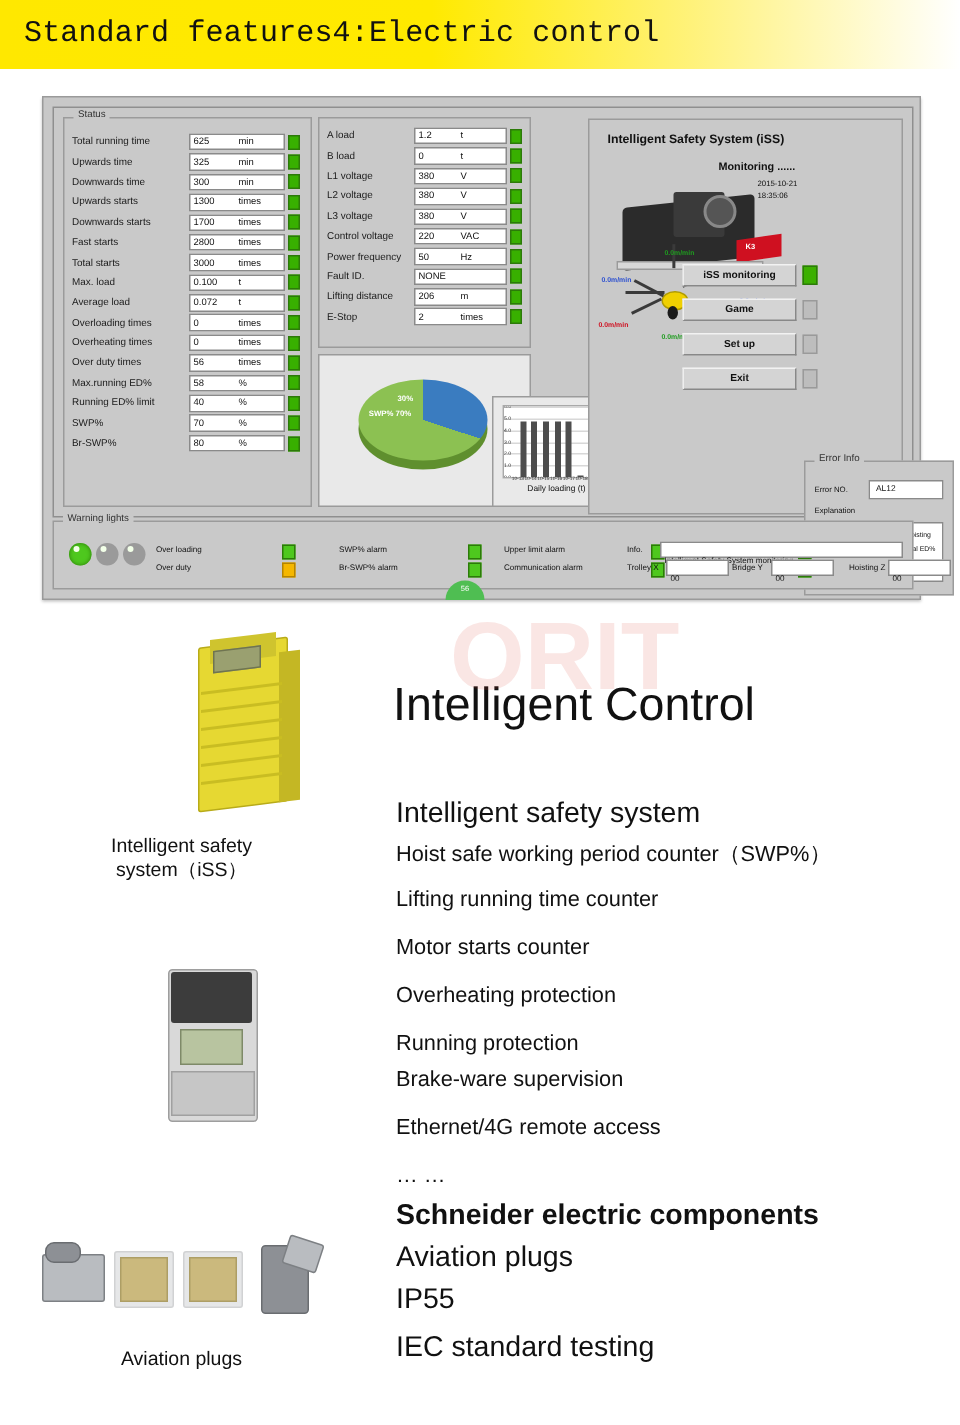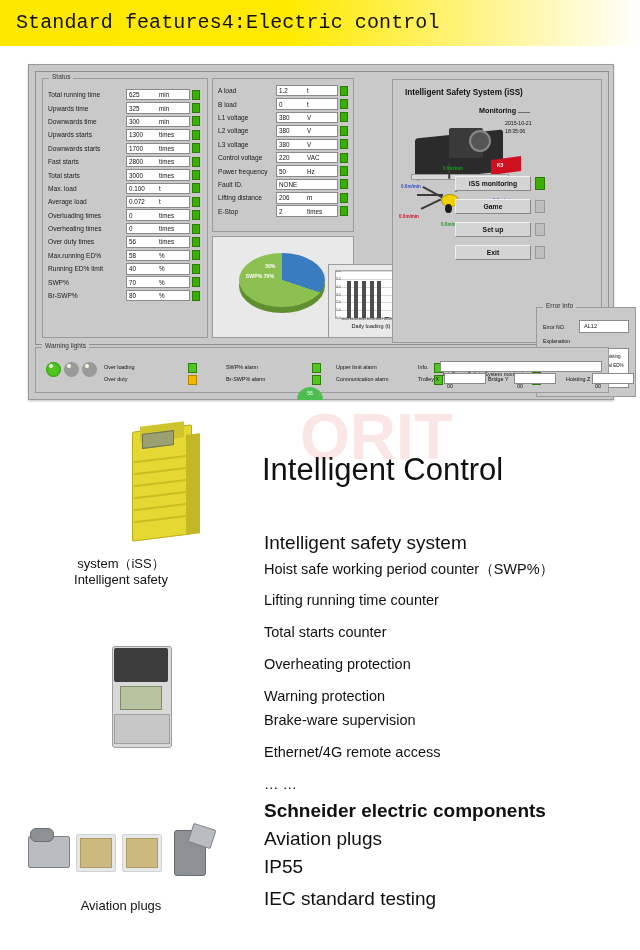--- a/index.html
+++ b/index.html
@@ -549,22 +549,22 @@
     <div class="issTop"></div>
     <div class="issScreen"></div>
     <div class="issRib" style="top:40px;"></div>
     <div class="issRib" style="top:52px;"></div>
     <div class="issRib" style="top:64px;"></div>
     <div class="issRib" style="top:76px;"></div>
     <div class="issRib" style="top:88px;"></div>
     <div class="issRib" style="top:100px;"></div>
   </div>
   <div class="prodCap" style="top:556px;">
+    <div>Intelligent safety</div>
     <div>system（iSS）</div>
-    <div>Intelligent safety</div>
   </div>
 
   <div class="schDev">
     <div class="schBody"></div>
     <div class="schTop"></div>
     <div class="schDisp"></div>
     <div class="schBtm"></div>
   </div>
 
   <div class="plugs">
@@ -579,23 +579,23 @@
   </div>
   <div class="prodCap" style="top:898px;">
     <div>Aviation plugs</div>
   </div>
 
   <div class="h1">Intelligent Control</div>
   <div class="h2" style="top:532px;">Intelligent safety system</div>
   <div id="featureList">
       <div class="li" style="top: 560px;">Hoist safe working period counter（SWP%）</div>
       <div class="li" style="top: 592px;">Lifting running time counter</div>
-      <div class="li" style="top: 624px;">Total starts counter</div>
+      <div class="li" style="top: 624px;">Motor starts counter</div>
       <div class="li" style="top: 656px;">Overheating protection</div>
-      <div class="li" style="top: 688px;">Warning protection</div>
+      <div class="li" style="top: 688px;">Running protection</div>
       <div class="li" style="top: 712px; text-align: right;">Brake-ware supervision</div>
       <div class="li" style="top: 744px;">Ethernet/4G remote access</div>
       <div class="li" style="top: 776px;">… …</div>
     </div>
   <div id="footerList">
       <div class="h2" style="top: 800px; font-weight: bold;">Schneider electric components</div>
       <div class="h2" style="top: 828px;">Aviation plugs</div>
       <div class="h2" style="top: 856px;">IP55</div>
       <div class="h2" style="top: 888px;">IEC standard testing</div>
     </div>

